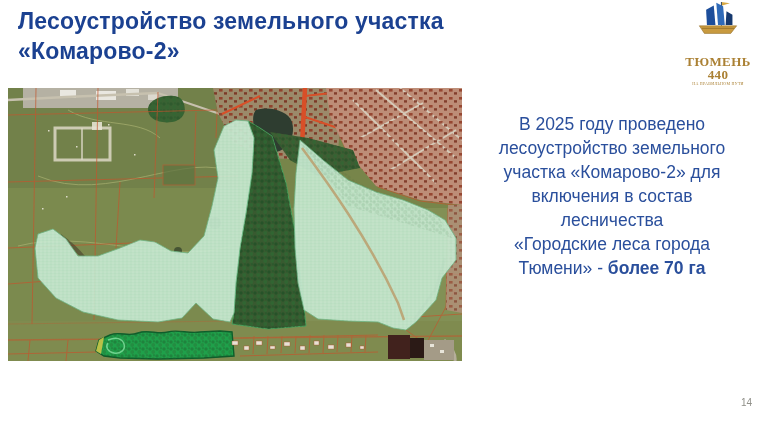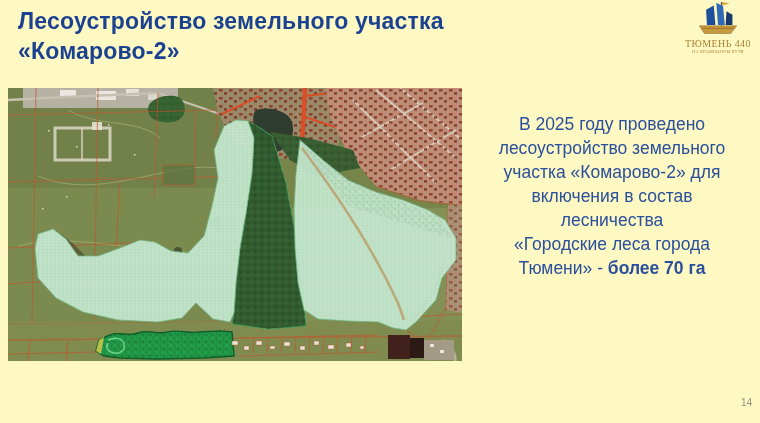--- a/index.html
+++ b/index.html
@@ -1,28 +1,28 @@
 <!DOCTYPE html>
 <html><head>
 <meta charset="utf-8">
 <style>
   html,body{margin:0;padding:0;background:#f2efe8;}
   .slide{
-    position:relative;width:760px;height:423px;background:#fef9c3;
+    position:relative;width:760px;height:423px;background:#ffffff;
     font-family:"Liberation Sans",sans-serif;overflow:hidden;
   }
   .title{
     position:absolute;left:18px;top:6px;width:540px;
     font-size:23px;font-weight:bold;line-height:1.32;color:#1b4191;
     white-space:pre-line;letter-spacing:.2px;
   }
   .logo{
     position:absolute;right:5px;top:2px;width:74px;text-align:center;line-height:1;
   }
-  .logo .logo-title{font-size:10px;font-weight:normal;color:#ab8134;letter-spacing:.4px;margin-top:0;font-family:"Liberation Serif",serif;}
+  .logo .logo-title{font-size:13px;font-weight:bold;color:#ab8134;letter-spacing:.4px;margin-top:16px;font-family:"Liberation Serif",serif;}
   .logo .logo-tagline{font-size:4px;color:#ab8134;letter-spacing:.3px;margin-top:1px;font-family:"Liberation Serif",serif;}
   .map-wrap{position:absolute;left:8px;top:88px;width:454px;height:273px;}
   .body-text{
     position:absolute;left:464px;top:112px;width:296px;
     font-size:17.5px;line-height:24px;color:#2a4f9c;text-align:center;
   }
   .body-text .lines{white-space:pre-line;}
   .page-number{
     position:absolute;right:8px;bottom:15px;font-size:10px;color:#8f8f88;
   }

